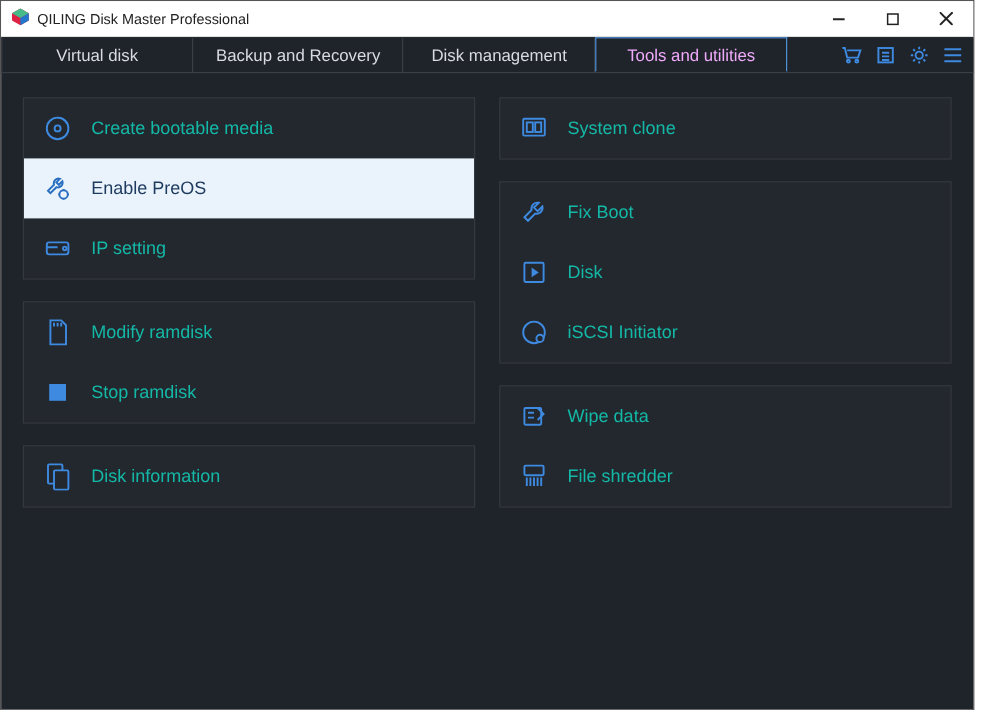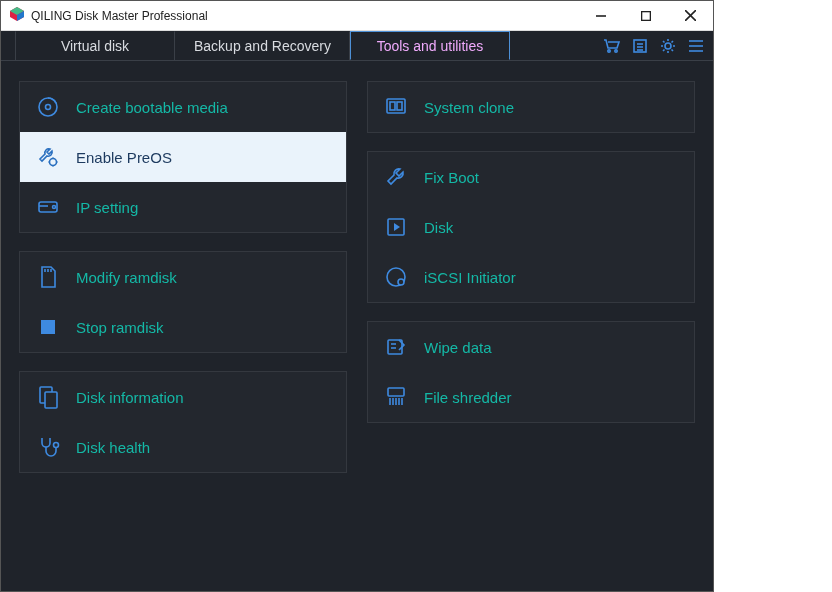--- a/index.html
+++ b/index.html
@@ -6,21 +6,21 @@
   body {
     font-family: "Segoe UI", Tahoma, sans-serif;
     background: #fff;
     width: 832px;
     height: 592px;
     overflow: hidden;
     font-size: 13px;
     color: #d8dbe0;
   }
   .window {
-    width: 714px;
+    width: 812px;
     height: 592px;
     border: 1px solid #555;
     background: #fff;
     display: flex;
     flex-direction: column;
   }
   .titlebar {
     height: 30px;
     background: #fff;
     display: flex;
@@ -41,21 +41,21 @@
     background: #1f232a;
     display: flex;
     flex-direction: column;
   }
   .tabbar {
     height: 30px;
     display: flex;
     align-items: stretch;
     background: #1f232a;
     border-bottom: 1px solid #3a3f47;
-    padding-left: 14px;
+    padding-left: 0;
   }
   .tab {
     padding: 0 18px;
     display: flex; align-items: center; justify-content: center;
     color: #d8dbe0;
     font-size: 14px;
     border: 1px solid transparent;
     border-bottom: none;
     position: relative;
     top: 0;
@@ -152,20 +152,21 @@
           <line x1="11" y1="0" x2="0" y2="11"></line>
         </svg>
     </div>
   </div>
 
   <div class="app-body">
 
     <div class="tabbar">
       <div class="tab">Virtual disk</div>
       <div class="tab">Backup and Recovery</div>
+      <div class="tab">Disk management</div>
       <div class="tab active">Tools and utilities</div>
       <div class="right-icons">
         <span class="ico">
           <svg width="18" height="16" viewBox="0 0 18 16" stroke="#b8bec7">
             <path d="M1 2h2l2 8h9l2-6H5"></path>
               <circle cx="6" cy="13" r="1.2"></circle>
               <circle cx="13" cy="13" r="1.2"></circle>
           </svg>
         </span>
         <span class="ico">
@@ -254,30 +255,20 @@
         <div class="panel">
           <div class="item">
             <span class="icon">
               <svg width="22" height="24" viewBox="0 0 22 24">
                   <rect x="3" y="2" width="12" height="16" rx="1"></rect>
                   <rect x="8" y="7" width="12" height="16" rx="1" fill="#23272e"></rect>
                 </svg>
             </span>
             <span class="label">Disk information</span>
           </div>
-          <div class="item">
-            <span class="icon">
-              <svg width="24" height="24" viewBox="0 0 24 24">
-                  <path d="M6 3v5a4 4 0 0 0 8 0V3"></path>
-                  <path d="M10 12v4a5 5 0 0 0 10 0v-3"></path>
-                  <circle cx="20" cy="10" r="2.5"></circle>
-                </svg>
-            </span>
-            <span class="label">Disk health</span>
-          </div>
         </div>
 
       </div>
 
       <div class="col">
 
         <div class="panel">
           <div class="item">
             <span class="icon">
               <svg width="24" height="24" viewBox="0 0 24 24">

